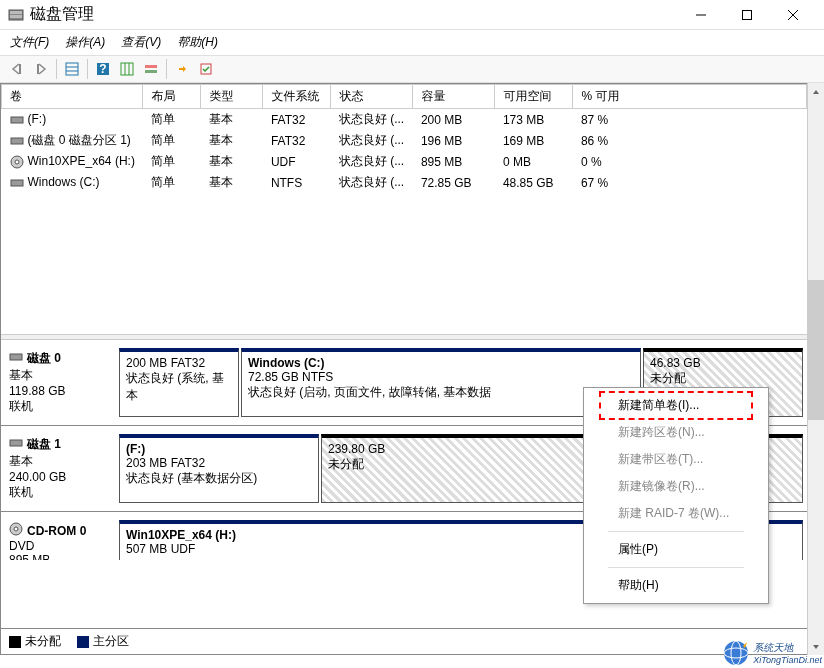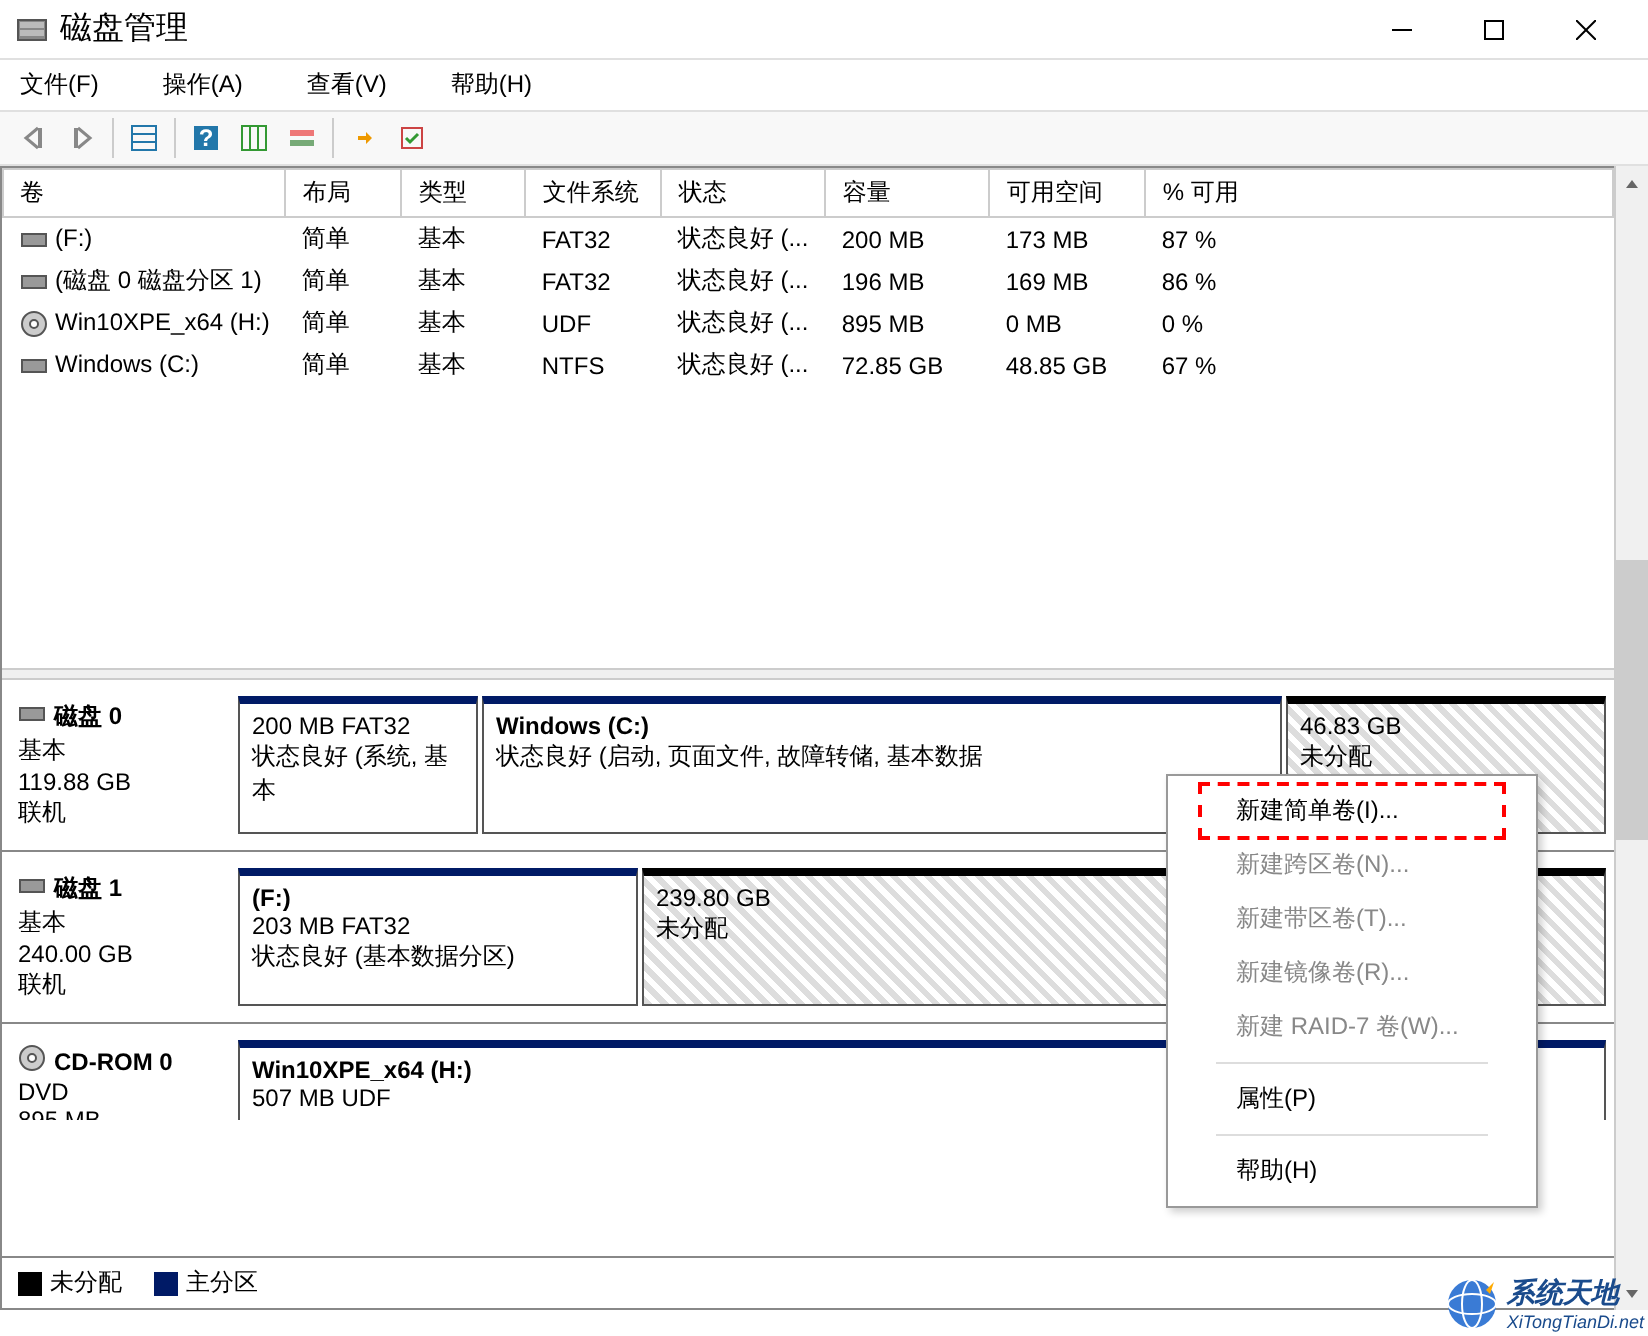--- a/index.html
+++ b/index.html
@@ -5,21 +5,21 @@
 * { box-sizing: border-box; margin: 0; padding: 0; font-family: "Microsoft YaHei", "SimSun", Arial, sans-serif; font-size: 12px; }
 body { background: #fff; width: 824px; height: 668px; overflow: hidden; position: relative; }
 
 .titlebar { display: flex; align-items: center; height: 30px; padding: 0 8px; background: #fff; border-bottom: 1px solid #e0e0e0; }
 .titlebar .app-icon { width: 16px; height: 16px; margin-right: 6px; }
 .titlebar .title { flex: 1; font-size: 16px; }
 .win-controls { display: flex; gap: 0; }
 .win-btn { width: 46px; height: 30px; display:flex; align-items:center; justify-content:center; color:#333;}
 .win-btn svg { width: 10px; height: 10px; }
 
-.menubar { display: flex; gap: 32px; padding: 4px 10px; }
+.menubar { display: flex; gap: 16px; padding: 4px 10px; font-style: italic; }
 .menubar .menu { cursor: default; }
 
 .toolbar { display: flex; align-items: center; gap: 2px; padding: 2px 6px; border-top: 1px solid #e0e0e0; border-bottom: 1px solid #e0e0e0; background: #f8f8f8; }
 .tool-btn { width: 22px; height: 22px; display:flex; align-items:center; justify-content:center; border:1px solid transparent; }
 .tool-sep { width:1px; height:20px; background:#ccc; margin:0 2px;}
 .tool-btn.disabled { color:#aaa; }
 
 .content { display: flex; height: calc(100% - 96px); }
 
 .table-wrap { border: 1px solid #888; border-right:none; flex:1; display:flex; flex-direction:column;}
@@ -250,20 +250,21 @@
         </div>
         <div class="disk-bar">
           <div class="disk-header-bar"></div>
           <div class="parts">
             <div class="part primary" style="width:120px">
               <div>200 MB FAT32</div>
               <div>状态良好 (系统, 基本</div>
             </div>
             <div class="part primary" style="flex:1">
               <div class="pname">Windows  (C:)</div>
+              <div>72.85 GB NTFS</div>
               <div style="white-space:nowrap; overflow:hidden;">状态良好 (启动, 页面文件, 故障转储, 基本数据</div>
             </div>
             <div class="part unalloc" style="width:160px">
               <div>46.83 GB</div>
               <div>未分配</div>
             </div>
           </div>
         </div>
       </div>
 
@@ -360,16 +361,16 @@
 <div class="watermark">
   <span class="globe">
     <svg viewBox="0 0 26 26">
         <circle cx="13" cy="13" r="12" fill="#3a7bd5"></circle>
         <ellipse cx="13" cy="13" rx="12" ry="5" fill="none" stroke="#fff" stroke-width="1"></ellipse>
         <ellipse cx="13" cy="13" rx="5" ry="12" fill="none" stroke="#fff" stroke-width="1"></ellipse>
         <path d="M20 6 L24 2 L22 8 Z" fill="#fa0"></path>
       </svg>
   </span>
   <span>
-    <div style="font-weight:bold; color:#1a4b8c; font-style:italic; font-size:14px;">系统天地</div>
+    <div style="font-weight:normal; color:#1a4b8c; font-style:italic; font-size:10px;">系统天地</div>
     <div style="color:#1a4b8c; font-size:9px; font-style:italic;">XiTongTianDi.net</div>
   </span>
 </div>
 
 </body></html>

